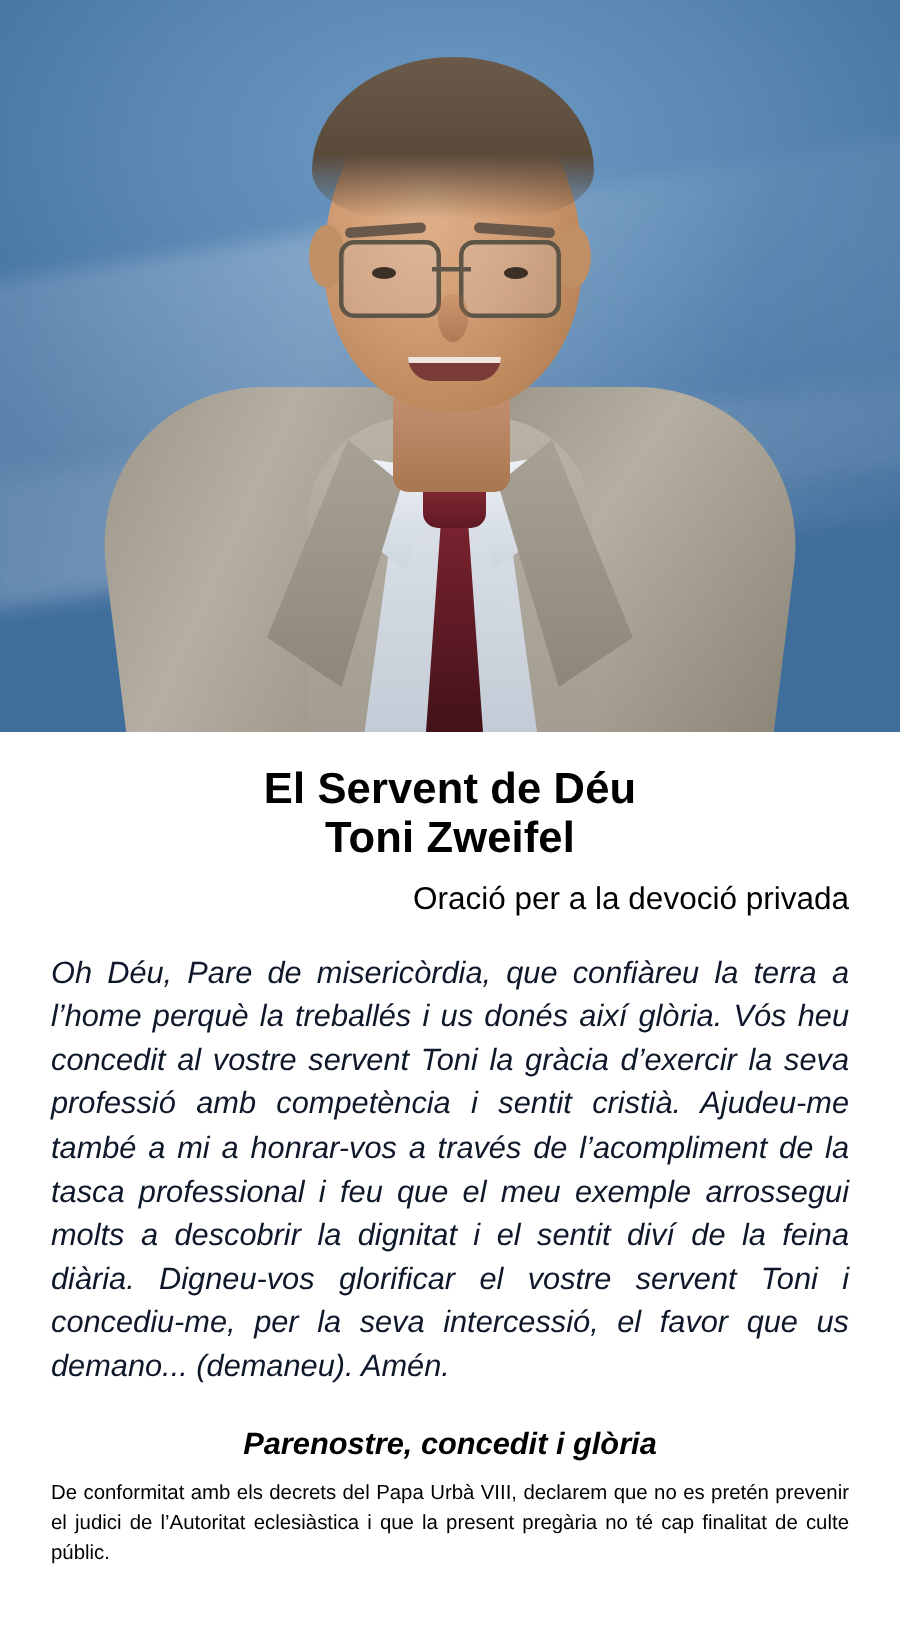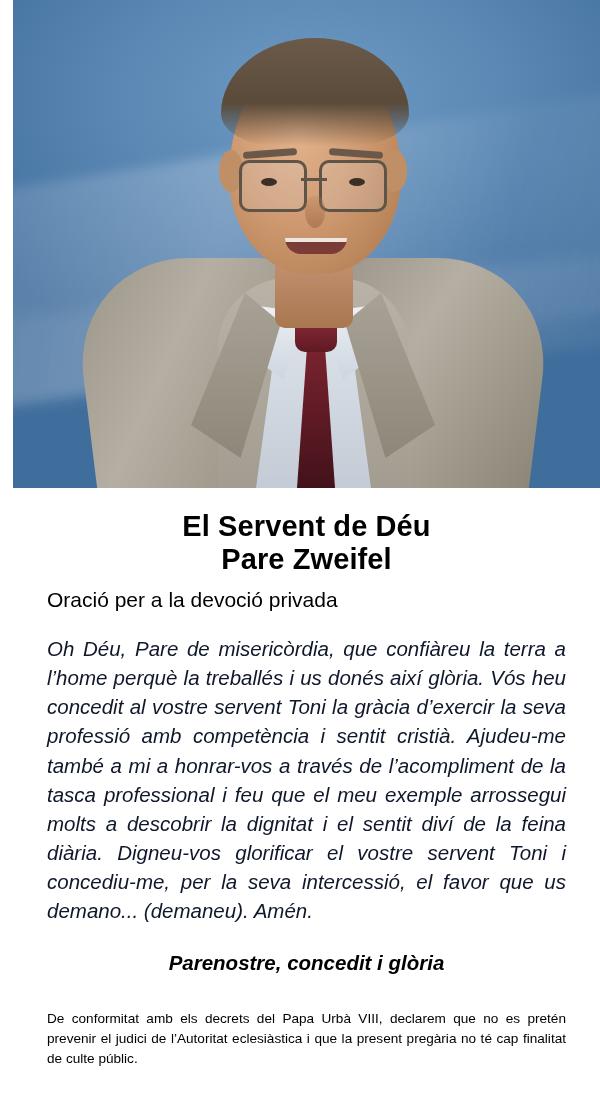--- a/index.html
+++ b/index.html
@@ -15,21 +15,20 @@
     overflow: hidden;
   }
   .card {
     position: relative;
     width: 600px;
     height: 1094px;
     background: #ffffff;
     box-sizing: border-box;
     display: flex;
     flex-direction: column;
-    padding-left: 13px;
   }
 
   
   .photo {
     position: relative;
     width: 600px;
     height: 488px;
     overflow: hidden;
     background: #4b79a8;
   }
@@ -248,21 +247,21 @@
   .title {
     text-align: center;
     font-weight: bold;
     font-size: 29px;
     line-height: 1.14;
     letter-spacing: 0.1px;
     margin: 4px 0 0 0;
     color: #000;
   }
   .subtitle {
-    text-align: left;
+    text-align: right;
     font-size: 21px;
     margin: 12px 0 0 0;
     color: #000;
   }
   .prayer {
     margin: 22px 0 0 0;
     font-style: italic;
     font-size: 20.5px;
     line-height: 1.42;
     text-align: justify;
@@ -274,21 +273,21 @@
   }
   .closing {
     margin: 26px 0 0 0;
     text-align: center;
     font-style: italic;
     font-weight: bold;
     font-size: 20.5px;
     color: #000;
   }
   .disclaimer {
-    margin: 34px 0 0 0;
+    margin: 10px 0 0 0;
     font-size: 13.6px;
     line-height: 1.45;
     text-align: justify;
     color: #000;
   }
 </style>
 </head>
 <body>
 
 <div class="card">
@@ -322,21 +321,21 @@
     <div class="bridge"></div>
     <div class="eye-l"></div>
     <div class="eye-r"></div>
     <div class="nose"></div>
     <div class="mouth"></div>
   </div>
 
   <div class="content">
     <div class="title">
       <div>El Servent de Déu</div>
-      <div>Pare Zweifel</div>
+      <div>Toni Zweifel</div>
     </div>
 
     <div class="subtitle">Oració per a la devoció privada</div>
 
     <p class="prayer prayer-last">Oh Déu, Pare de misericòrdia, que confiàreu la terra a l’home perquè la treballés i us donés així glòria. Vós heu concedit al vostre servent Toni la gràcia d’exercir la seva professió amb competència i sentit cristià. Ajudeu-me també a mi a honrar-vos a través de l’acompliment de la tasca professional i feu que el meu exemple arrossegui molts a descobrir la dignitat i el sentit diví de la feina diària. Digneu-vos glorificar el vostre servent Toni i concediu-me, per la seva intercessió, el favor que us demano... (demaneu). Amén.</p>
 
     <p class="closing">Parenostre, concedit i glòria</p>
 
     <p class="disclaimer">De conformitat amb els decrets del Papa Urbà VIII, declarem que no es pretén prevenir el judici de l’Autoritat eclesiàstica i que la present pregària no té cap finalitat de culte públic.</p>
   </div>

